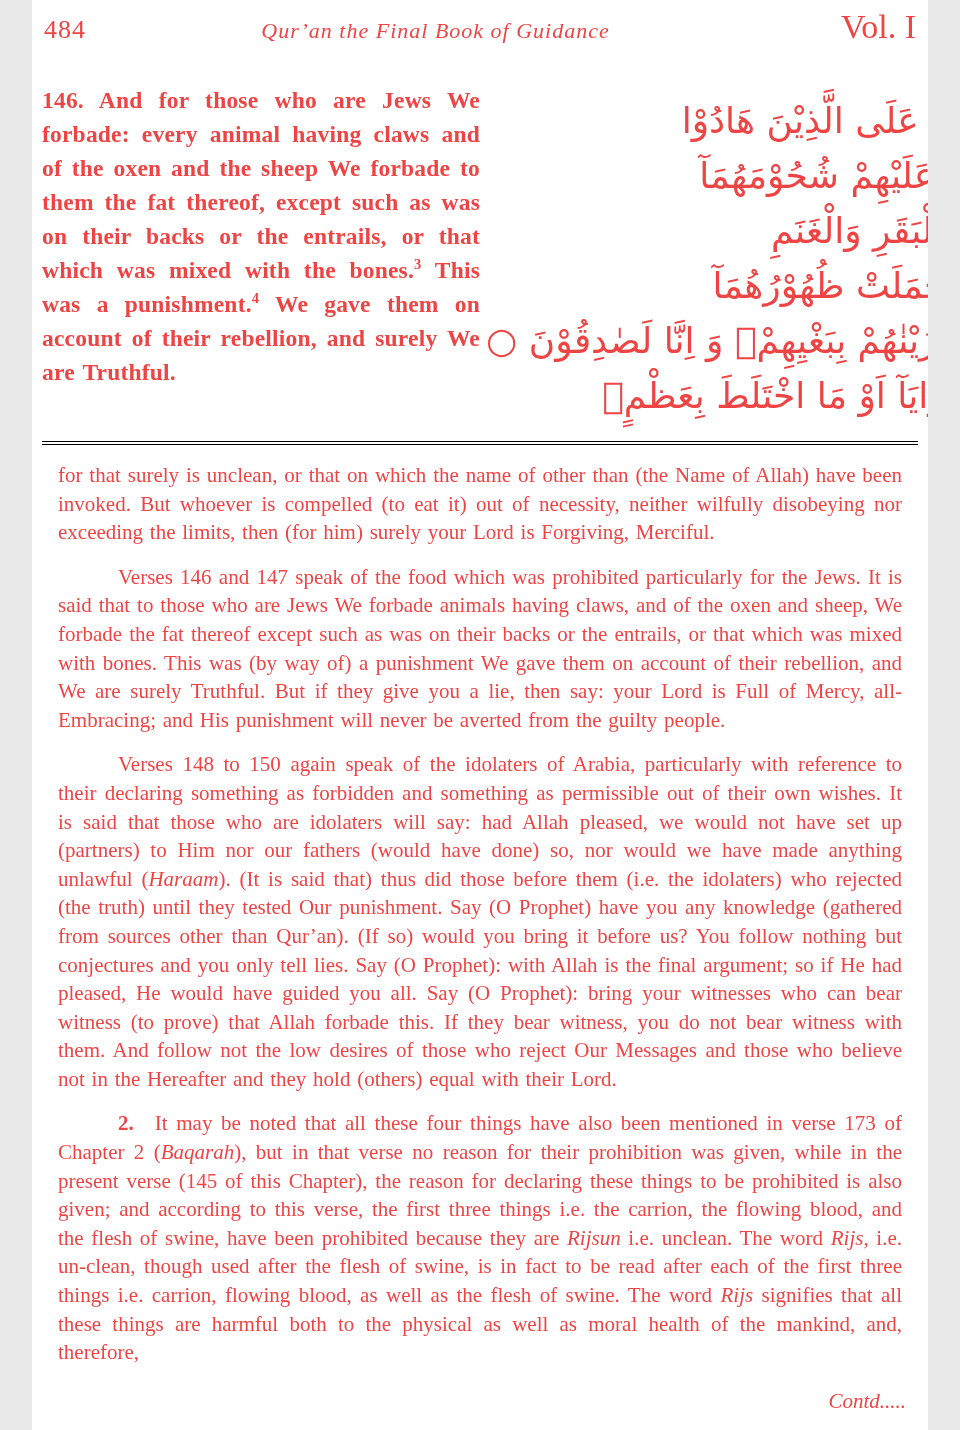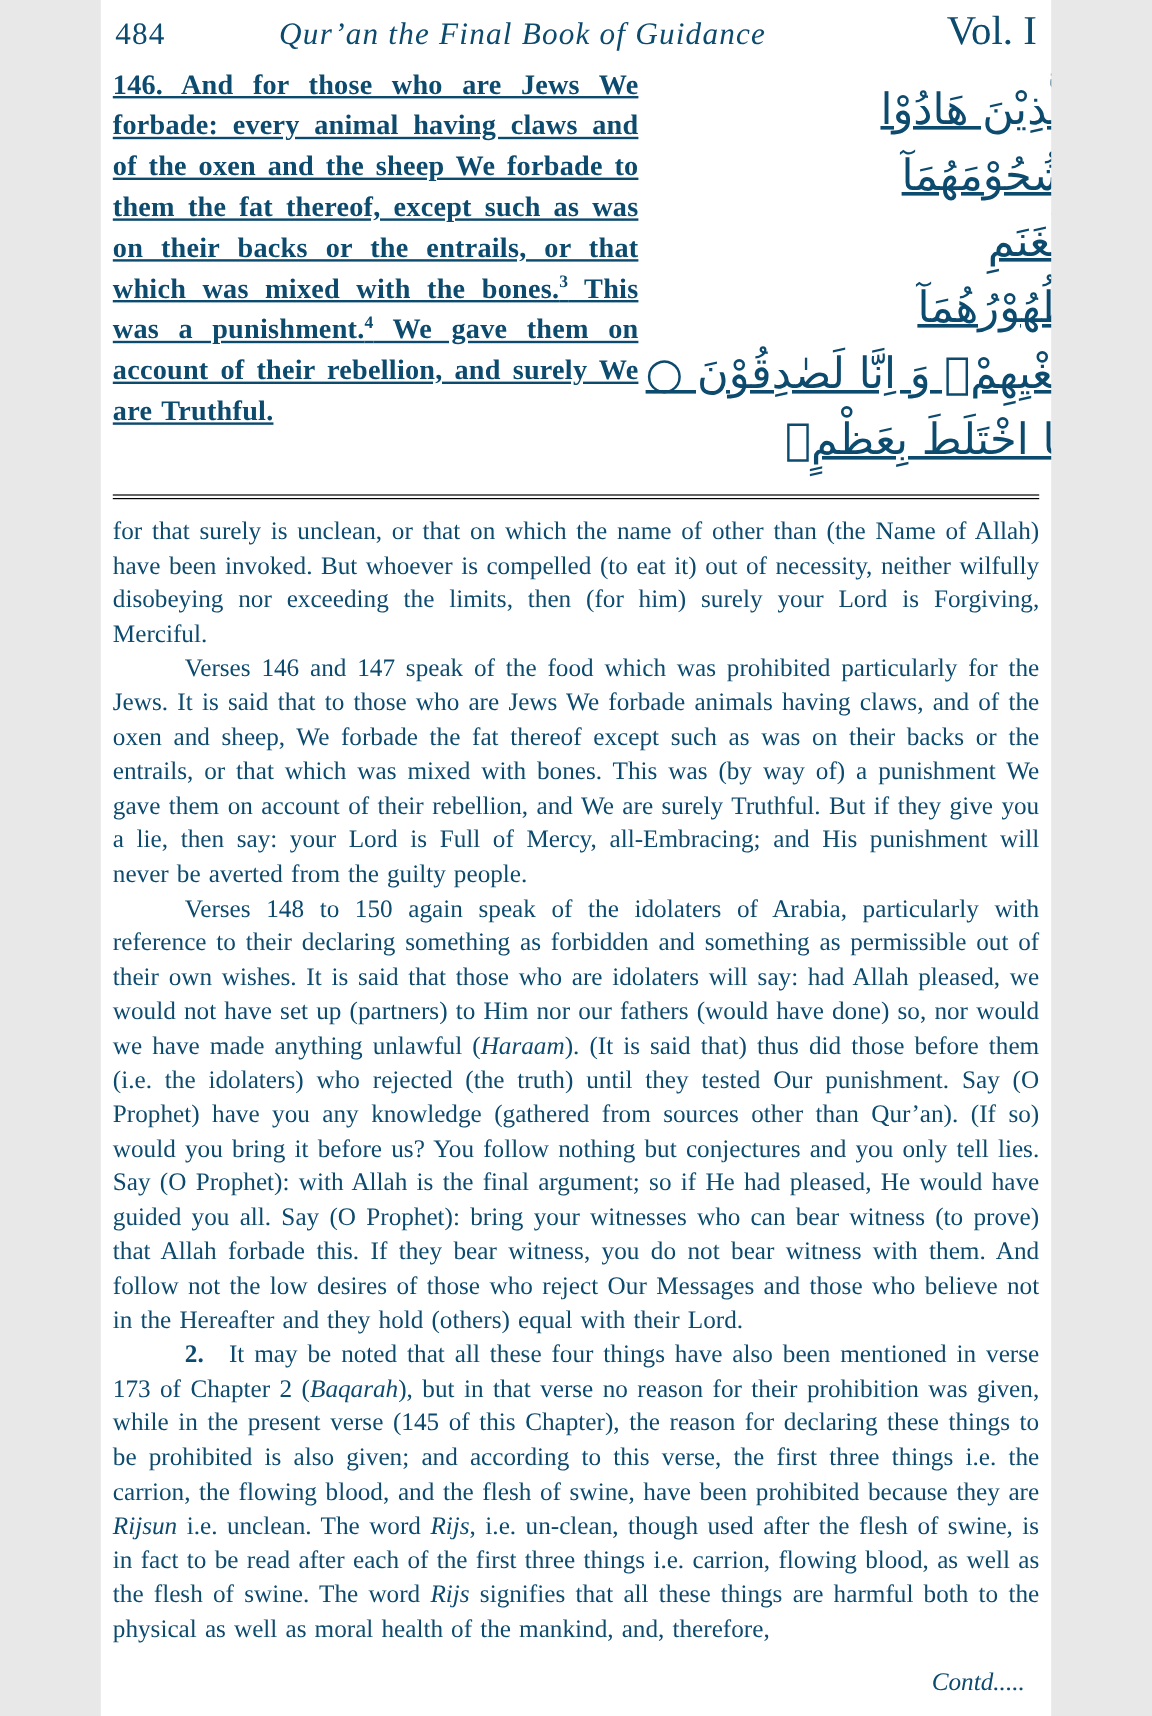--- a/index.html
+++ b/index.html
@@ -1,42 +1,42 @@
 <!DOCTYPE html>
 <html><head>
 <meta charset="utf-8">
 <style>
   html,body{margin:0;padding:0;background:#e8e8e8;}
   .page{
-    width:792px;height:1430px;margin:0 auto;background:#ffffff;color:#0c4a6e;
+    width:896px;height:1430px;margin:0 auto;background:#ffffff;color:#ef4444;
     position:relative;box-sizing:border-box;padding:6px 10px 0 10px;overflow:hidden;
     font-family:"Liberation Serif", serif;
   }
   
   .hdr{display:flex;justify-content:space-between;align-items:baseline;padding:2px 2px 0 2px;}
   .hdr .pgnum{font-size:26px;letter-spacing:1px;}
-  .hdr .title{font-size:26px;font-style:italic;letter-spacing:1px;transform:translateX(-28px);}
+  .hdr .title{font-size:22px;font-style:italic;letter-spacing:1px;transform:translateX(-28px);}
   .hdr .vol{font-size:34px;}
   
-  .verse{display:flex;margin-top:8px;text-decoration:underline;}
+  .verse{display:flex;margin-top:37px;}
   .translation{
     width:438px;flex:0 0 438px;font-weight:bold;font-size:23.5px;line-height:34px;
     text-align:justify;letter-spacing:.2px;word-spacing:2px;
   }
   .translation sup{font-size:.62em;line-height:0;}
   .arabic{
     flex:1;direction:rtl;text-align:right;padding-left:6px;padding-right:4px;
     font-family:"DejaVu Sans", sans-serif;font-size:36px;line-height:55px;margin-top:10px;
   }
   .arabic .aline{white-space:nowrap;}
   
   .rule{margin:18px 0 12px 0;height:2px;border-top:1.5px solid #000;border-bottom:1px solid #000;}
   
   .commentary{font-size:21px;line-height:28.6px;text-align:justify;word-spacing:1.5px;}
-  .commentary p{margin:0;}
+  .commentary p{margin:16px;}
   .commentary p.indent{text-indent:60px;}
   
   .contd{position:absolute;right:22px;bottom:16px;font-style:italic;font-size:21px;}
 </style>
 </head>
 <body>
 
 <div class="page">
 
   <header class="hdr">

